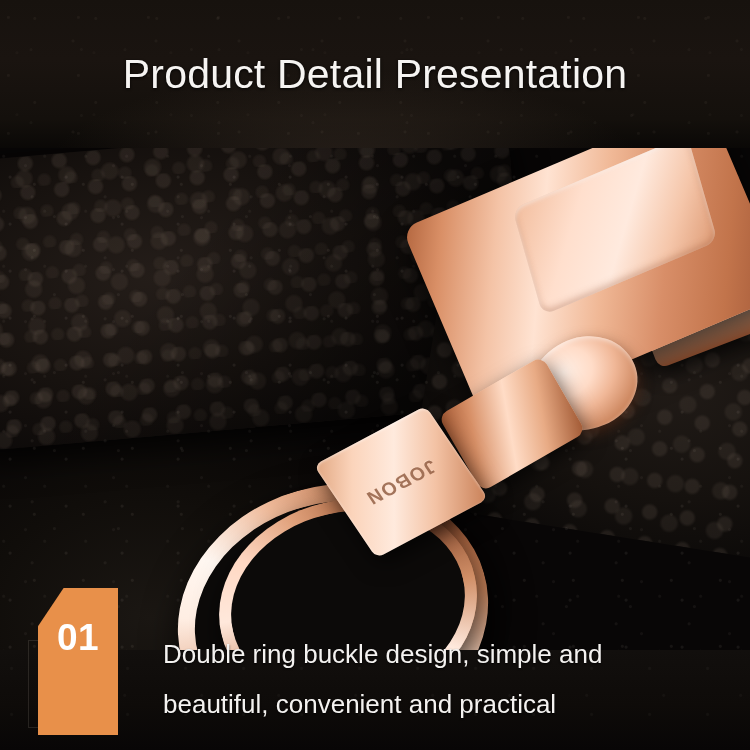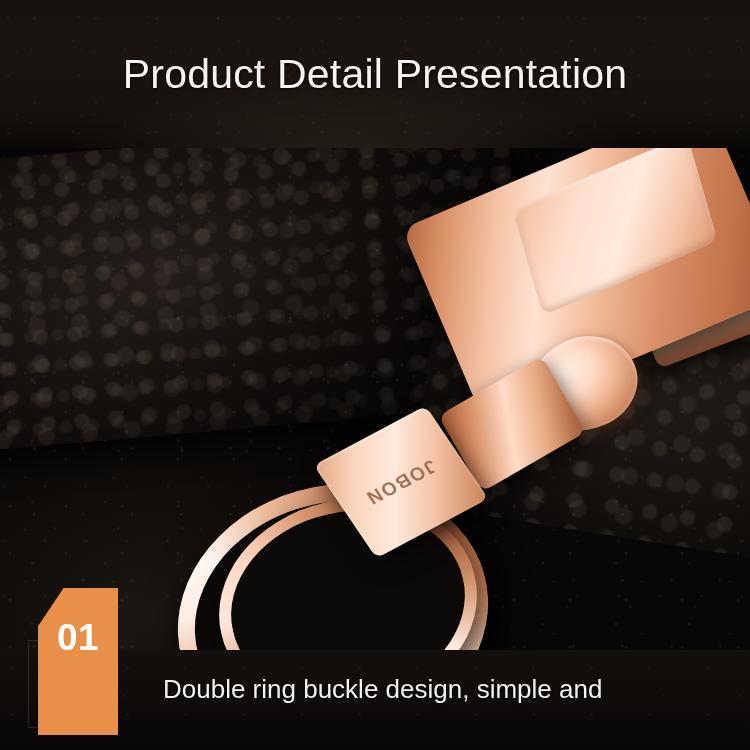--- a/index.html
+++ b/index.html
@@ -297,21 +297,21 @@
     text-align: center;
     color: #fff;
     font-size: 37px;
     font-weight: 700;
     letter-spacing: .5px;
     z-index: 11;
     pointer-events: none;
   }
   #caption-text {
     position: absolute;
-    left: 163px; top: 664px;
+    left: 163px; top: 629px;
     width: 560px;
     z-index: 11;
   }
   #caption-text .cap-line {
     color: #f4f2f0;
     font-size: 26px;
     font-weight: 400;
     line-height: 50px;
     white-space: nowrap;
     text-shadow: 0 1px 2px rgba(0,0,0,.8);
@@ -349,15 +349,16 @@
   </div>
 
   <div id="caption-band"></div>
   <div id="ghost-frame"></div>
 
   <div id="badge"></div>
   <div id="badge-number">01</div>
 
   <div id="caption-text">
     <div class="cap-line">Double ring buckle design, simple and</div>
+    <div class="cap-line">beautiful, convenient and practical</div>
   </div>
 
 </div>
 
 </body></html>

